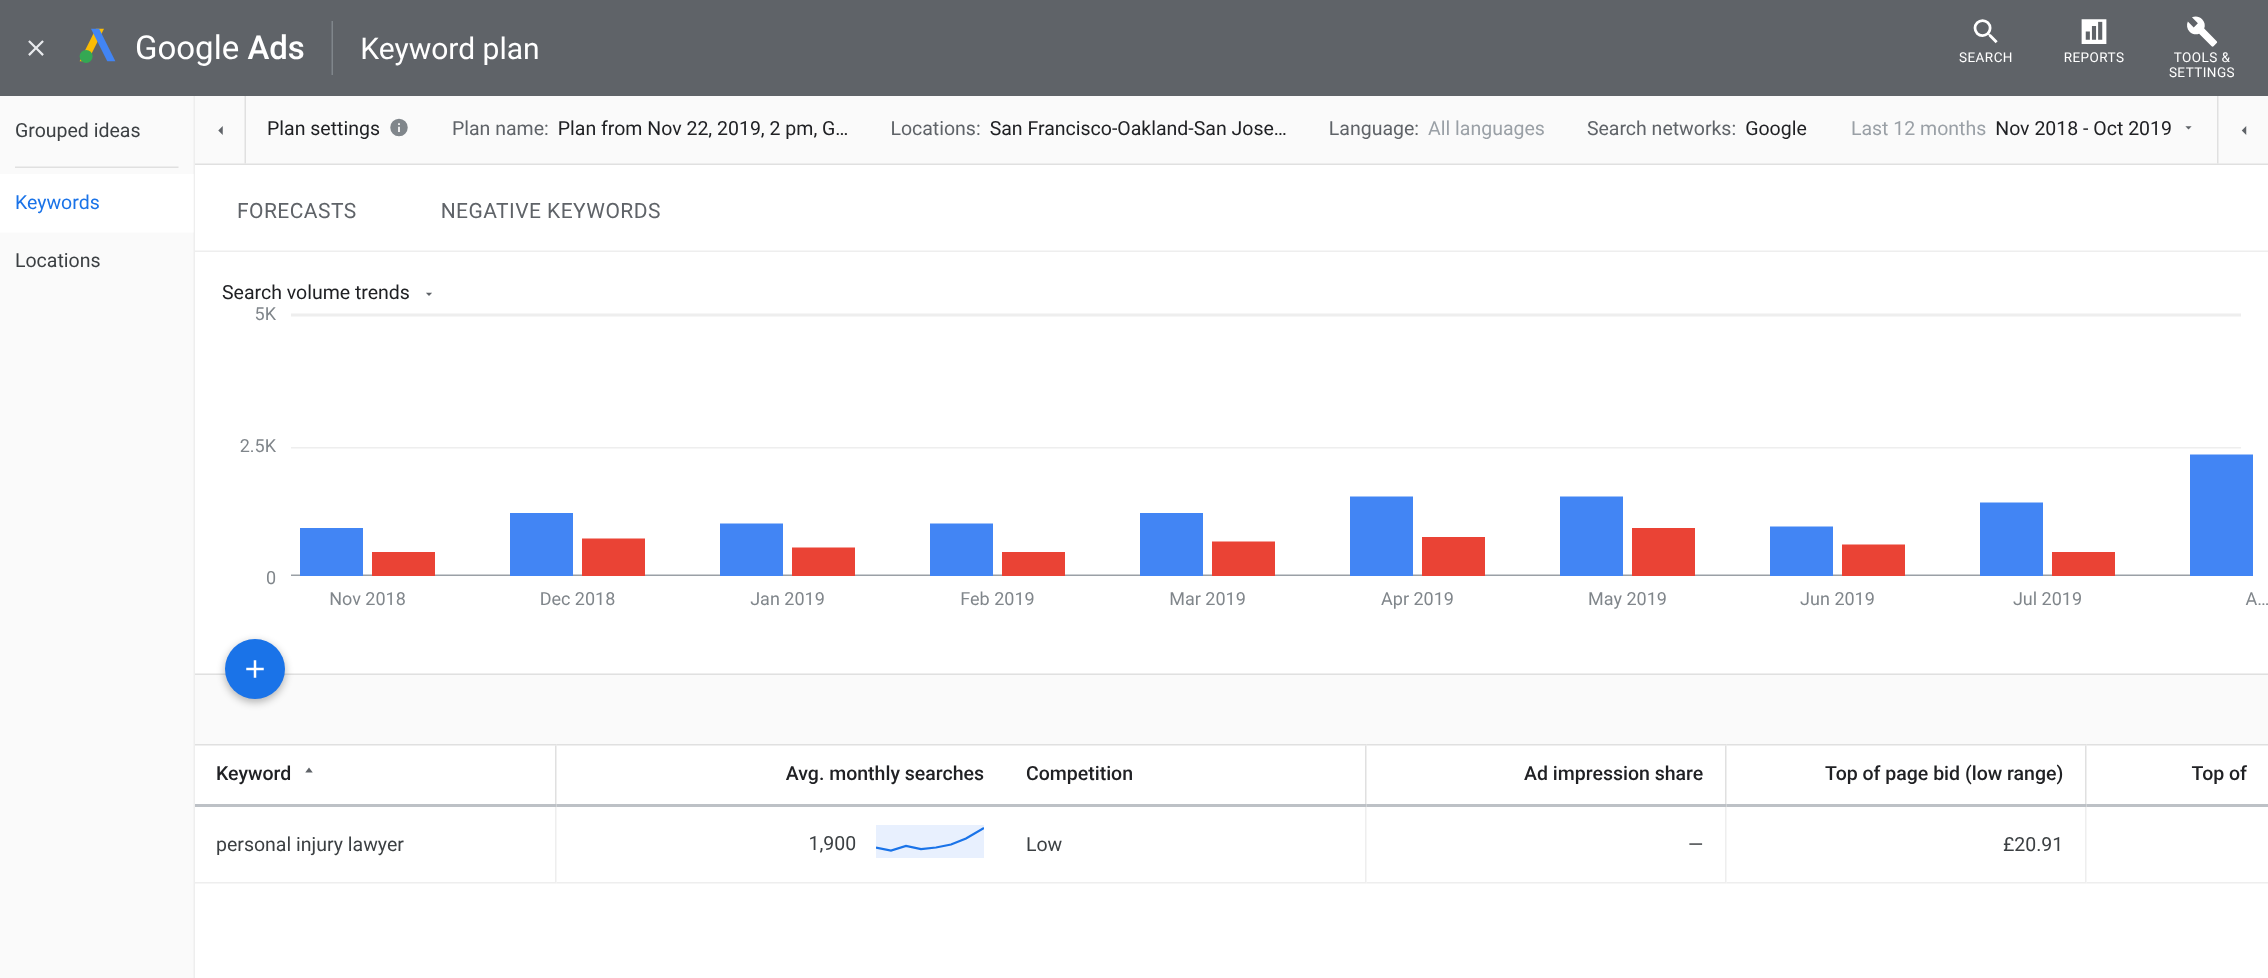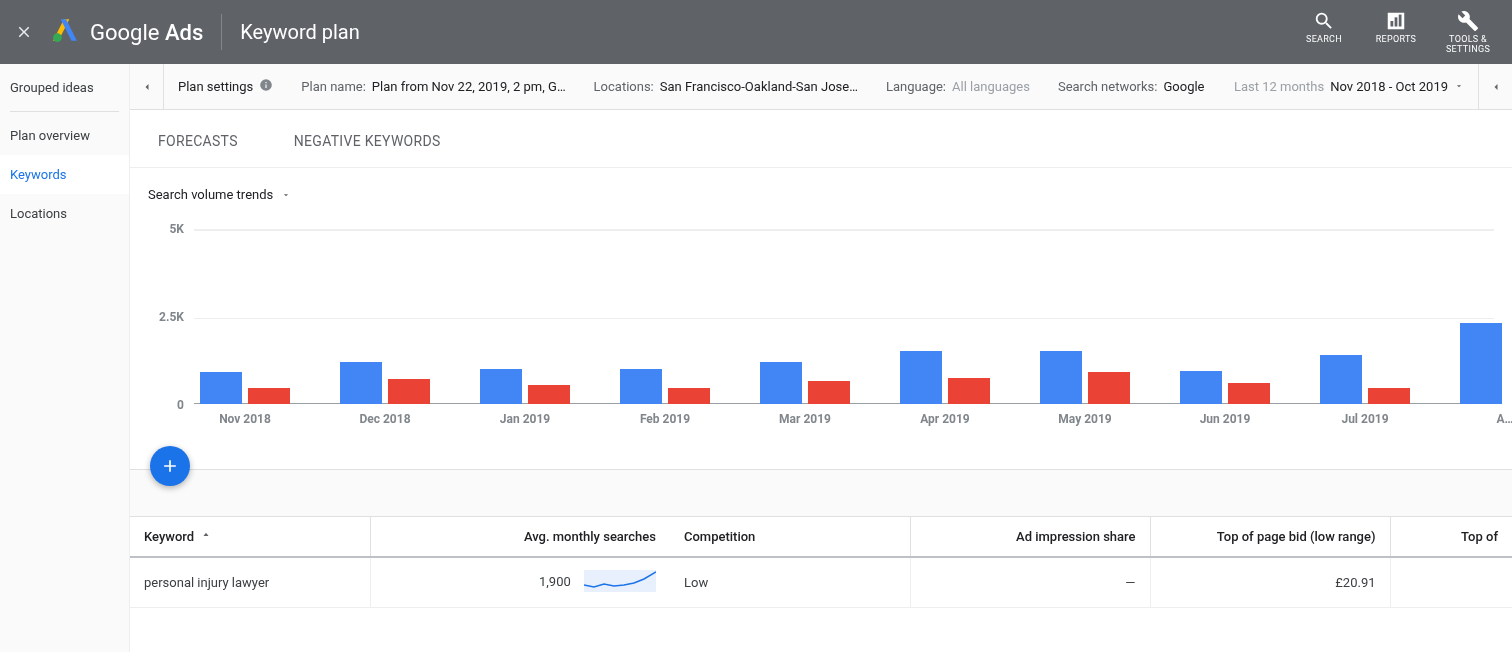--- a/index.html
+++ b/index.html
@@ -36,21 +36,21 @@
   .leftnav .ln-item.active { color:#1a73e8; background:#fff; border-left:0; }
   .leftnav .ln-sep { height:1px; background:#e0e0e0; margin: 4px 10px; }
   
   .content { position:absolute; left:130px; top:110px; right:0; bottom:0; background:#fff; overflow:hidden; }
   .tabs { display:flex; height:58px; align-items:flex-end; background:#fff; border-bottom:1px solid #eee; }
   .tab { padding: 18px 28px; font-size:14px; letter-spacing:0.3px; color:#5f6368; cursor:pointer; text-transform:uppercase; }
   .tab.active { color:#1a73e8; background:#e8f0fe; border-bottom:3px solid #1a73e8; margin-bottom:-1px; }
   .chart-section { padding: 16px 18px 30px; }
   .chart-dd { display:inline-flex; align-items:center; gap:8px; font-size:13px; color:#202124; cursor:pointer; }
   .chart-dd svg { width:10px; height:10px; fill:#5f6368; }
-  .chart-area { position:relative; height:210px; margin-top:26px; border-bottom:1px solid transparent;font-weight:bold; }
+  .chart-area { position:relative; height:210px; margin-top:6px; border-bottom:1px solid transparent; }
   .y-axis { position:absolute; left:0; top:0; bottom:34px; width:40px; }
   .y-tick { position:absolute; right:4px; font-size:12px; color:#80868b; transform:translateY(-50%); }
   .plot { position:absolute; left:46px; right:0; top:0; bottom:34px; border-top:1px solid #eee; }
   .gridline { position:absolute; left:0; right:0; border-top:1px solid #eee; }
   .xaxis-line { position:absolute; left:0; right:0; bottom:0; border-top:1px solid #9aa0a6; }
   .bar-group { position:absolute; bottom:0; width:110px; display:flex; align-items:flex-end; gap:6px; }
   .bar { width:42px; }
   .bar.blue { background:#4285f4; }
   .bar.red { background:#ea4335; }
   .x-labels { position:absolute; left:46px; right:0; bottom:0; height:34px; }
@@ -114,21 +114,20 @@
           <path d="M22.7 19l-9.1-9.1c.9-2.3.4-5-1.5-6.9-2-2-5-2.4-7.4-1.3L9 6 6 9 1.7 4.7C.6 7.1 1 10.1 3 12.1c1.9 1.9 4.6 2.4 6.9 1.5l9.1 9.1c.4.4 1 .4 1.4 0l2.3-2.3c.4-.4.4-1 0-1.4z"></path>
         </svg>
       <span class="tb-iconlabel">TOOLS &amp; SETTINGS</span>
     </div>
   </div>
 </div>
 
 <div class="leftnav">
   <div class="ln-item"><span>Grouped ideas</span></div>
   <div class="ln-sep"></div>
-  <div class="ln-item"><span>Plan overview</span></div>
   <div class="ln-item active"><span>Keywords</span></div>
   <div class="ln-item"><span>Locations</span></div>
 </div>
 
 <div class="settingsbar">
   <div class="sb-arrow">
     <svg viewBox="0 0 24 24">
         <path d="M15 6l-6 6 6 6"></path>
       </svg>
   </div>

